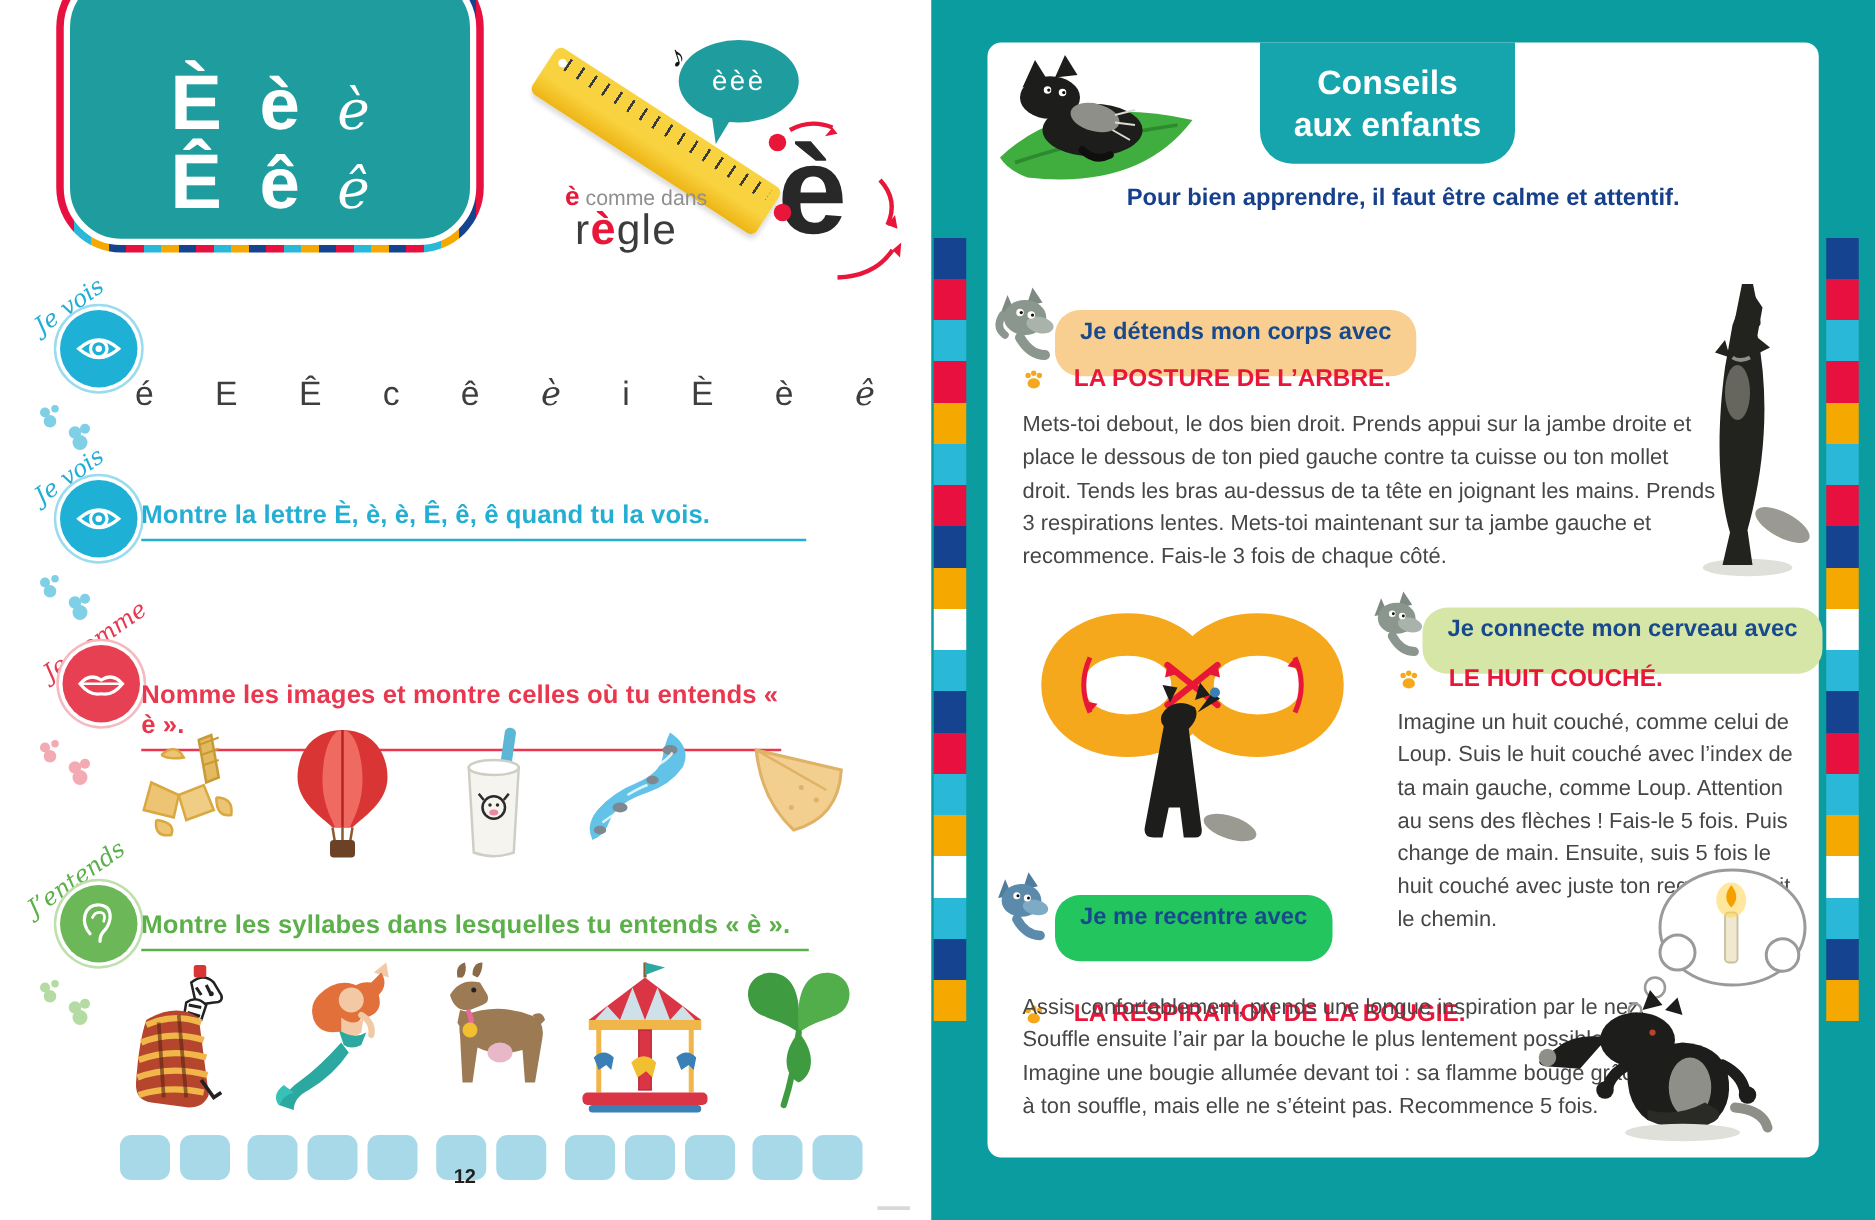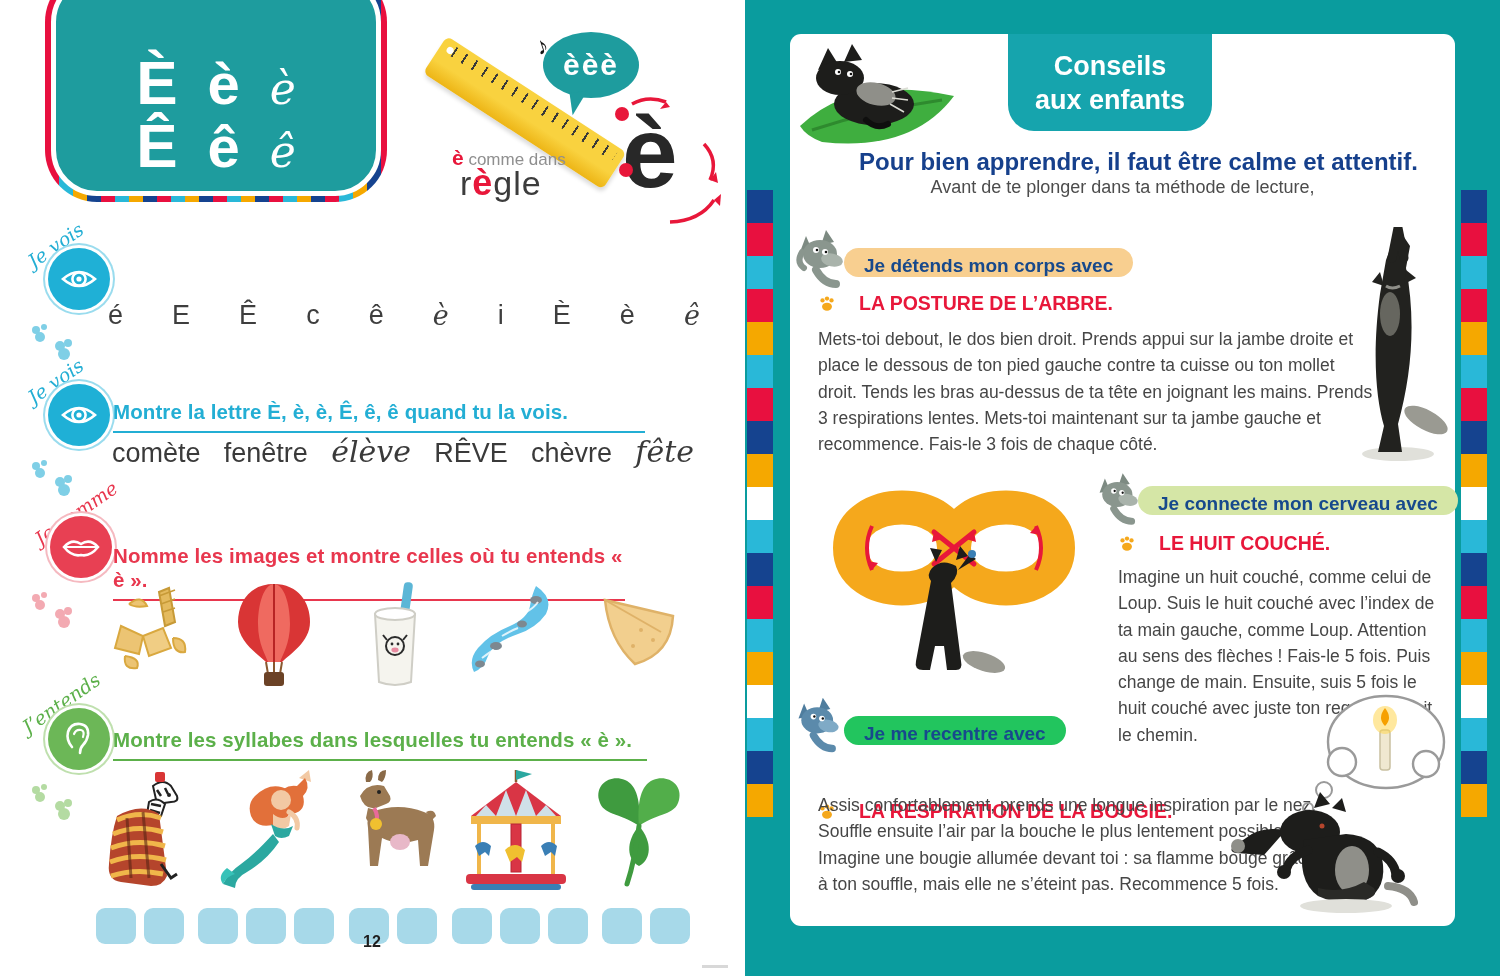--- a/index.html
+++ b/index.html
@@ -20,21 +20,21 @@
   .lg2{font-size:58px;font-weight:700;}
   .lg3{font-size:44px;font-weight:400;font-family:"DejaVu Serif",serif;font-style:italic;}
 
   .ruler{position:absolute;left:447px;top:36px;width:214px;height:44px;transform:rotate(33deg);
     transform-origin:0 0;background:linear-gradient(#f9d23f 60%,#edb516);border-radius:6px;box-shadow:2px 3px 4px rgba(0,0,0,.15);}
   .ruler .ticks{position:absolute;left:14px;right:8px;top:4px;height:11px;
     background:repeating-linear-gradient(90deg,#3a3a3a 0 2px,transparent 2px 12px);}
   .ruler .hole{position:absolute;left:7px;top:7px;width:7px;height:7px;border-radius:50%;background:#fff;}
 
   .bubble{position:absolute;left:543px;top:32px;width:96px;height:66px;background:#1e9c9e;border-radius:50%;
-    display:flex;align-items:center;justify-content:center;color:#fff;font-weight:700;font-size:30px;letter-spacing:2px;}
+    display:flex;align-items:center;justify-content:center;color:#fff;font-weight:400;font-size:22px;letter-spacing:2px;}
   .bubble-tail{position:absolute;left:571px;top:92px;width:0;height:0;border-top:22px solid #1e9c9e;
     border-right:18px solid transparent;transform:rotate(-8deg);}
   .music-note{position:absolute;left:536px;top:32px;font-size:24px;color:#141414;transform:rotate(-18deg);}
 
   .caption{position:absolute;left:452px;top:146px;font-size:17px;color:#8f8f8f;white-space:nowrap;}
   .accent-red{color:#e8173a;font-weight:800;}
   .caption .accent-red{font-size:21px;}
   .word-regle{position:absolute;left:460px;top:162px;font-size:34px;color:#3c3c3c;letter-spacing:1px;}
   .word-regle .accent-red{font-size:36px;}
 
@@ -74,23 +74,23 @@
     background:linear-gradient(#0a9c9e 0 190px,#15438f 190px 223px,#e8103f 223px 256px,#29b8d8 256px 289px,
     #e8103f 289px 322px,#f5a800 322px 355px,#29b8d8 355px 388px,#e8103f 388px 421px,#15438f 421px 454px,
     #f5a800 454px 487px,#ffffff 487px 520px,#29b8d8 520px 553px,#15438f 553px 586px,#e8103f 586px 619px,
     #29b8d8 619px 652px,#f5a800 652px 685px,#ffffff 685px 718px,#29b8d8 718px 751px,#15438f 751px 784px,
     #f5a800 784px 817px,#0a9c9e 817px 100%);}
   .stripe-left{left:2px;} .stripe-right{left:716px;}
 
   .card{position:absolute;left:45px;top:34px;width:665px;height:892px;background:#fff;border-radius:11px;}
   .tab{position:absolute;left:218px;top:0;width:204px;height:97px;background:#16a4ad;border-radius:0 0 26px 26px;
     color:#fff;text-align:center;font-weight:800;font-size:27px;line-height:1.25;padding-top:16px;}
-  .intro-bold{position:absolute;left:0;top:114px;width:100%;text-align:center;color:#16408c;font-weight:800;font-size:24px;margin-left:16px;}
+  .intro-bold{position:absolute;left:0;top:114px;width:100%;text-align:center;color:#16408c;font-weight:800;font-size:19px;}
   .intro-line{position:absolute;left:0;width:100%;text-align:center;font-size:18px;color:#4c4c4c;}
-  .badge{position:absolute;padding:7px 20px 0;border-radius:20px;font-size:19px;font-weight:800;color:#17498c;white-space:nowrap;}
+  .badge{position:absolute;padding:7px 20px 24px;border-radius:20px;font-size:19px;font-weight:800;color:#17498c;white-space:nowrap;}
   .badge-1{background:#f8cf90;} .badge-2{background:#d5e6a6;} .badge-3{background:#22c55e;}
   .ex-title{position:absolute;display:flex;align-items:center;gap:23px;color:#e8173a;font-weight:800;font-size:19.5px;white-space:nowrap;}
   .para{position:absolute;font-size:17.5px;line-height:1.5;color:#464646;}
 </style>
 </head>
 <body>
 
 <div class="canvas">
 
   <div class="page-left">
@@ -183,28 +183,20 @@
       <g fill="#7fcfe6">
           <circle cx="8" cy="8" r="4"></circle>
           <circle cx="16" cy="5" r="3"></circle>
           <circle cx="12" cy="15" r="5"></circle>
           <circle cx="32" cy="24" r="5"></circle>
           <circle cx="40" cy="21" r="4"></circle>
           <circle cx="36" cy="32" r="6"></circle>
         </g>
     </svg>
     <div class="instr c-cyan" style="left:113px;top:400px;width:532px;">Montre la lettre È, è, è, Ê, ê, ê quand tu la vois.</div>
-    <div class="words-row">
-      <span>comète</span>
-      <span style="font-weight:300;">fenêtre</span>
-      <span class="cursive">élève</span>
-      <span>RÊVE</span>
-      <span>chèvre</span>
-      <span class="cursive">fête</span>
-    </div>
 
     <span class="script-label c-red" style="left:28px;top:502px;">Je nomme</span>
     <div class="icon-circle ring-red" style="left:50px;top:516px;">
       <svg width="44" height="44" viewBox="0 0 44 44">
           <path d="M5 22 Q13 13 22 19 Q31 13 39 22 Q31 32 22 30 Q13 32 5 22 Z" fill="none" stroke="#fff" stroke-width="2.6"></path>
           <path d="M5 22 H39" stroke="#fff" stroke-width="2"></path>
         </svg>
     </div>
     <svg class="abs" style="left:28px;top:590px;" width="50" height="40" viewBox="0 0 50 40">
       <g fill="#f3aab2">
@@ -417,21 +409,20 @@
         <ellipse cx="84" cy="54" rx="20" ry="11" fill="#8f8f89" transform="rotate(14 84 54)"></ellipse>
         <circle cx="46" cy="32" r="3" fill="#fff"></circle>
           <circle cx="58" cy="34" r="3" fill="#fff"></circle>
         <circle cx="47" cy="32" r="1.3" fill="#111"></circle>
           <circle cx="59" cy="34" r="1.3" fill="#111"></circle>
         <path d="M100 52 l16 -4 M100 58 l16 2 M98 64 l14 8" stroke="#dcdcd4" stroke-width="1.6"></path>
         <path d="M74 80 q10 10 22 4" stroke="#0f0f0e" stroke-width="6" fill="none" stroke-linecap="round"></path>
       </svg>
 
       <div class="intro-bold">Pour bien apprendre, il faut être calme et attentif.</div>
-      <div class="intro-line" style="top:143px;">Avant de te plonger dans ta méthode de lecture,</div>
 
       <svg class="abs" style="left:6px;top:194px;" width="54" height="62" viewBox="0 0 54 62">
         <path d="M10 8 l6 14 l-12 2 z M30 2 l8 12 l-13 3 z" fill="#7d8a82"></path>
         <ellipse cx="24" cy="26" rx="17" ry="14" fill="#8a968e"></ellipse>
         <ellipse cx="36" cy="32" rx="11" ry="6.5" fill="#a9b3ab" transform="rotate(12 36 32)"></ellipse>
         <circle cx="20" cy="22" r="3" fill="#fff"></circle>
           <circle cx="29" cy="24" r="3" fill="#fff"></circle>
         <circle cx="21" cy="22" r="1.3" fill="#111"></circle>
           <circle cx="30" cy="24" r="1.3" fill="#111"></circle>
         <path d="M8 40 q-8 -6 -2 -16" stroke="#8a968e" stroke-width="6" fill="none" stroke-linecap="round"></path>

